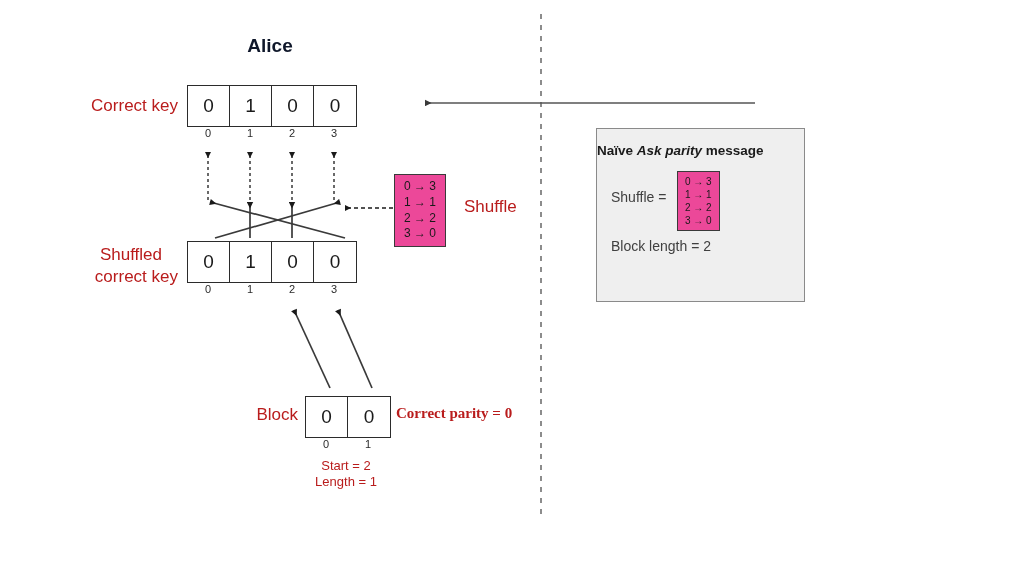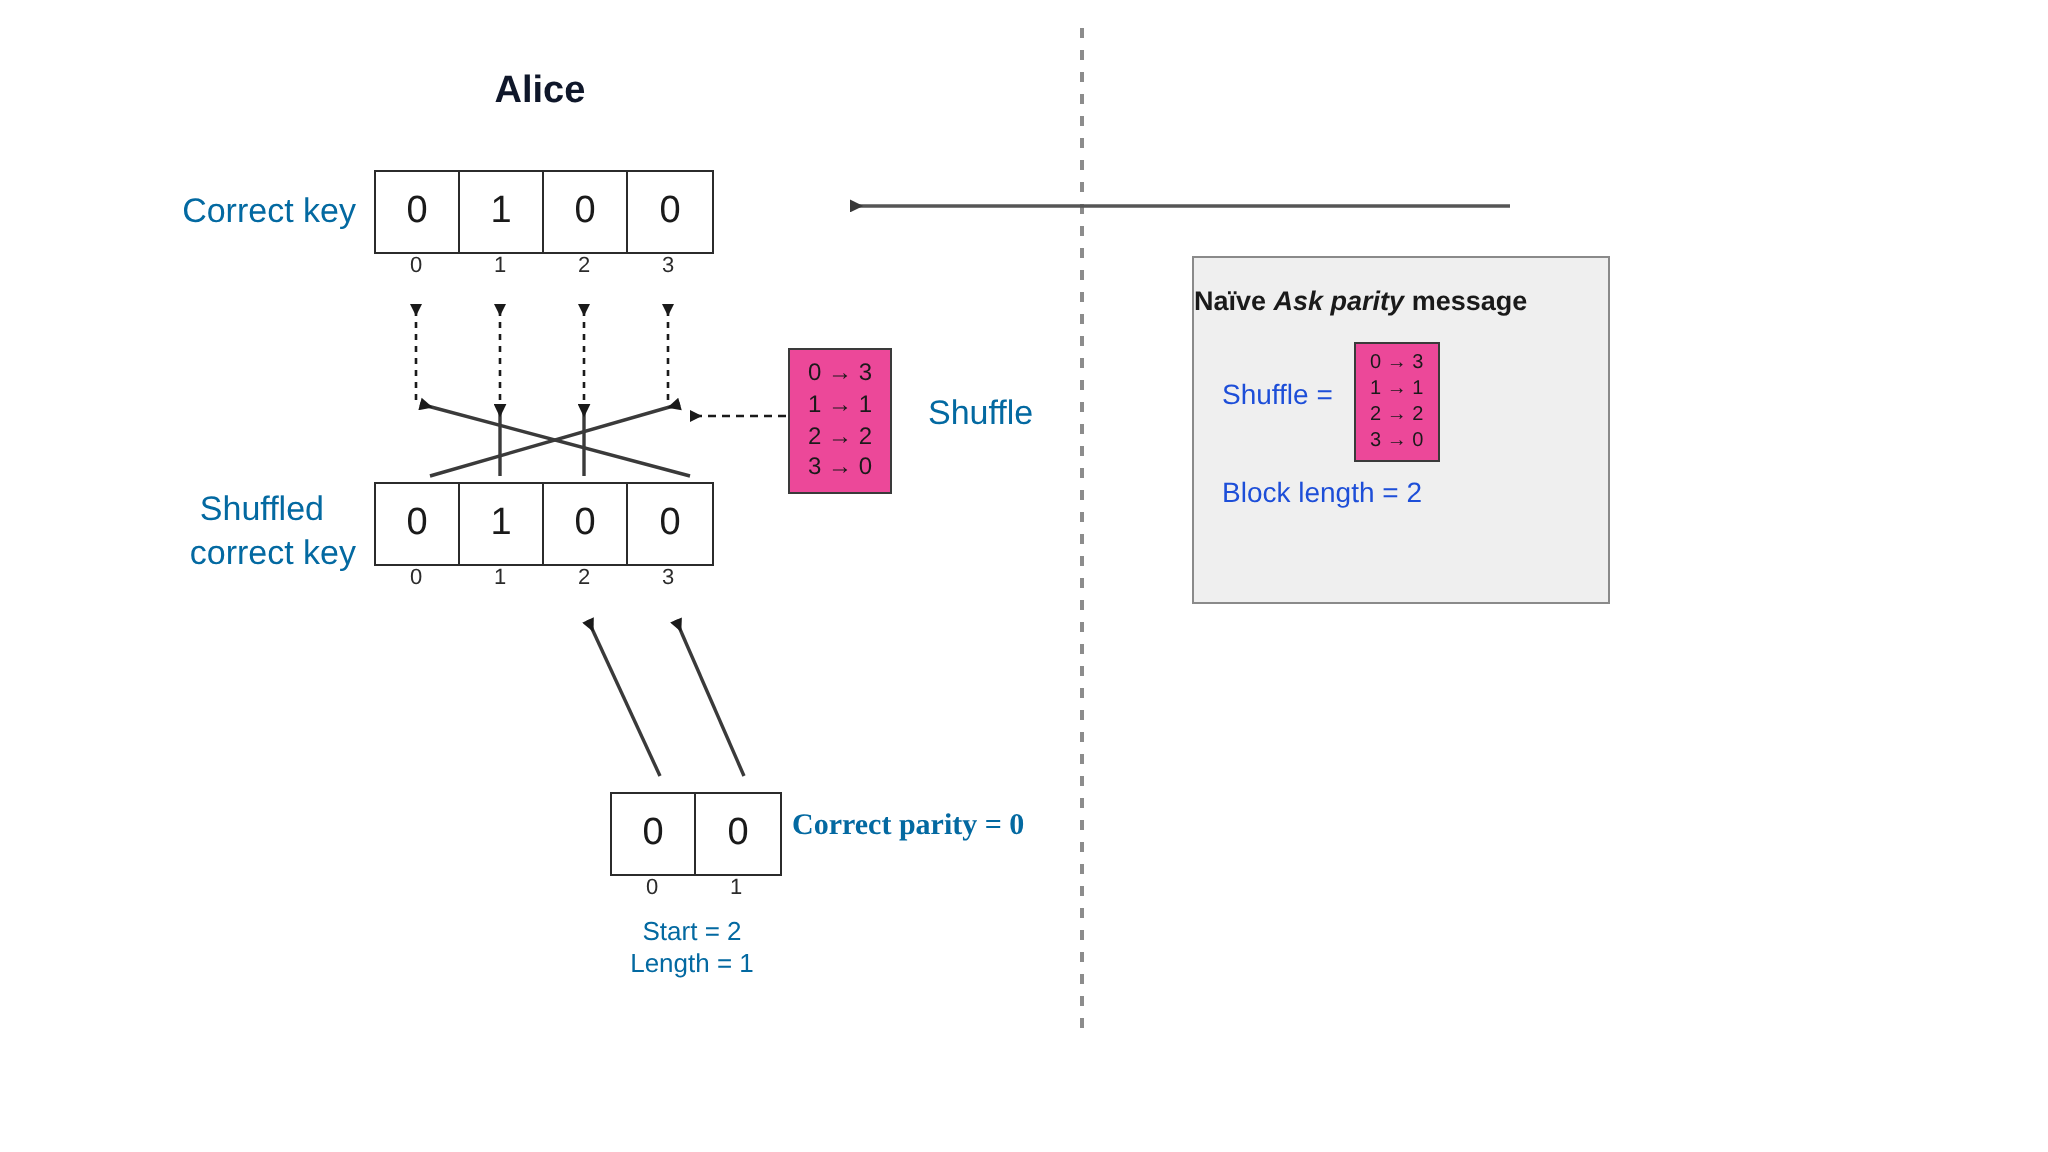--- a/index.html
+++ b/index.html
@@ -25,21 +25,21 @@
     font-size: 19px;
     font-weight: bold;
     color: #0f172a;
     text-align: center;
     white-space: nowrap;
   }
 
   
   .label {
     font-size: 17px;
-    color: #0369a1;
+    color: #b91c1c;
     white-space: nowrap;
     line-height: 1.25;
   }
   .label-right { text-align: right; }
   .label-center { text-align: center; }
   .label-bold { font-weight: bold; font-family: Liberation Serif, serif; }
 
   
   .bit-array {
     display: flex;
@@ -96,21 +96,21 @@
   }
   .msg-title {
     font-size: 13.5px;
     font-weight: bold;
     color: #1a1a1a;
     white-space: nowrap;
   }
   .msg-title em { font-style: italic; }
   .msg-line {
     font-size: 14px;
-    color: #1d4ed8;
+    color: #404040;
     white-space: nowrap;
   }
 
   svg { overflow: visible; }
 </style>
 </head>
 <body>
 
 <div id="canvas">
 
@@ -194,20 +194,21 @@
     <div class="index-cell">1</div>
     <div class="index-cell">2</div>
     <div class="index-cell">3</div>
   </div>
 
   <svg class="abs" style="left:0; top:0; width:1024px; height:576px;">
     <line x1="330" y1="388" x2="294" y2="310" stroke="#3a3a3a" stroke-width="1.7" marker-end="url(#arrowSolidUp)"></line>
     <line x1="372" y1="388" x2="338" y2="310" stroke="#3a3a3a" stroke-width="1.7" marker-end="url(#arrowSolidUp)"></line>
   </svg>
 
+  <div class="abs label label-right" style="left:180px; top:404px; width:118px;">Block</div>
 
   <div class="abs bit-array" style="left:305px; top:396px;">
     <div class="bit-cell">0</div>
     <div class="bit-cell">0</div>
   </div>
 
   <div class="abs index-row" style="left:305px; top:438px;">
     <div class="index-cell">0</div>
     <div class="index-cell">1</div>
   </div>

